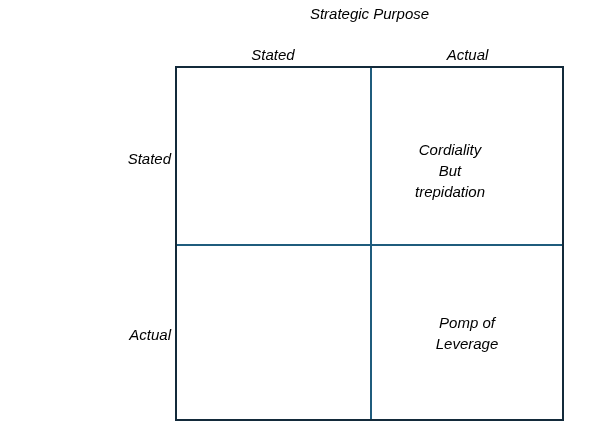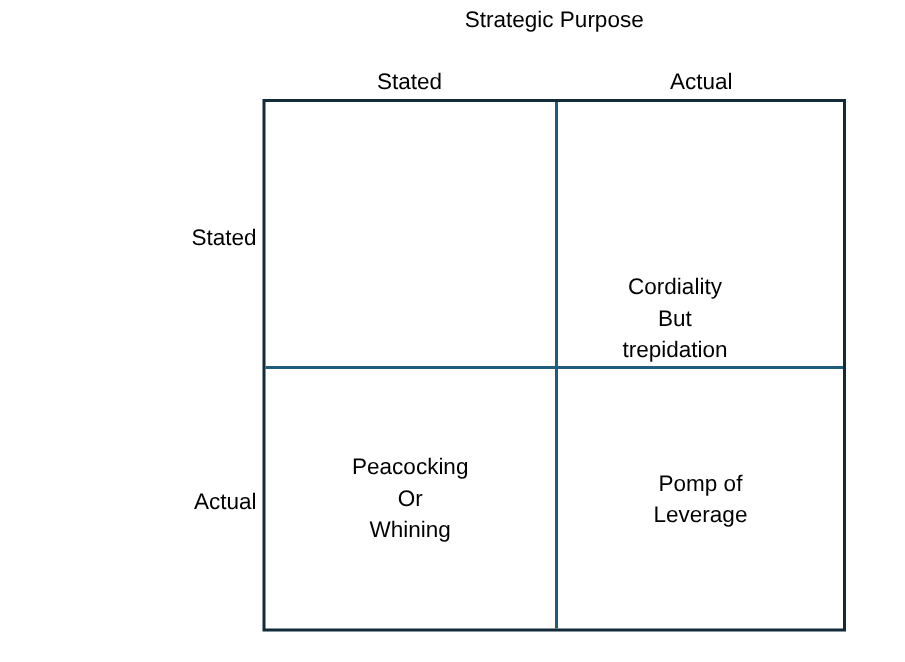--- a/index.html
+++ b/index.html
@@ -1,21 +1,21 @@
 <!DOCTYPE html>
 <html style="--outer-border: #132A3A; --grid-line: #1F5C7D; --text: #000000; --background: #FFFFFF;"><head>
 <meta charset="utf-8">
 <style>
   :root {
     --outer-border: #132A3A;
     --grid-line: #1F5C7D;
     --text: #000000;
     --background: #FFFFFF;
   }
-  * { margin: 0; padding: 0; box-sizing: border-box; }
+  * { margin: 0; padding: 0; box-sizing: border-box; font-style: italic; }
   html, body {
     background: var(--background);
     font-family: "Liberation Sans", sans-serif;
     color: var(--text);
   }
   .canvas {
     position: relative;
     width: 603px;
     height: 441px;
     background: var(--background);
@@ -84,21 +84,21 @@
     background: var(--grid-line);
   }
   .quadrant {
     position: absolute;
     display: flex;
     align-items: center;
     justify-content: center;
     text-align: center;
   }
   .quadrant.tl { left: 0;      top: 0;      width: 193px; height: 176px; }
-  .quadrant.tr { left: 195px;  top: 0;      width: 156px; height: 176px; padding-top: 28px; align-items: flex-end; }
+  .quadrant.tr { left: 195px;  top: 0;      width: 156px; height: 176px; padding-top: 28px; }
   .quadrant.bl { left: 0;      top: 178px;  width: 193px; height: 173px; }
   .quadrant.br { left: 195px;  top: 178px;  width: 190px; height: 173px; }
 </style>
 </head>
 <body>
 
 <div class="canvas">
 
   <div class="txt diagram-title">Strategic Purpose</div>
 
@@ -115,25 +115,20 @@
     <div class="v-divider"></div>
     <div class="h-divider"></div>
 
 
     <div class="quadrant tr">
       <span class="txt">Cordiality
 But
 trepidation</span>
     </div>
 
-    <div class="quadrant bl">
-      <span class="txt">Peacocking
-Or
-Whining</span>
-    </div>
 
     <div class="quadrant br">
       <span class="txt">Pomp of
 Leverage</span>
     </div>
   </div>
 
 </div>
 
 </body></html>

